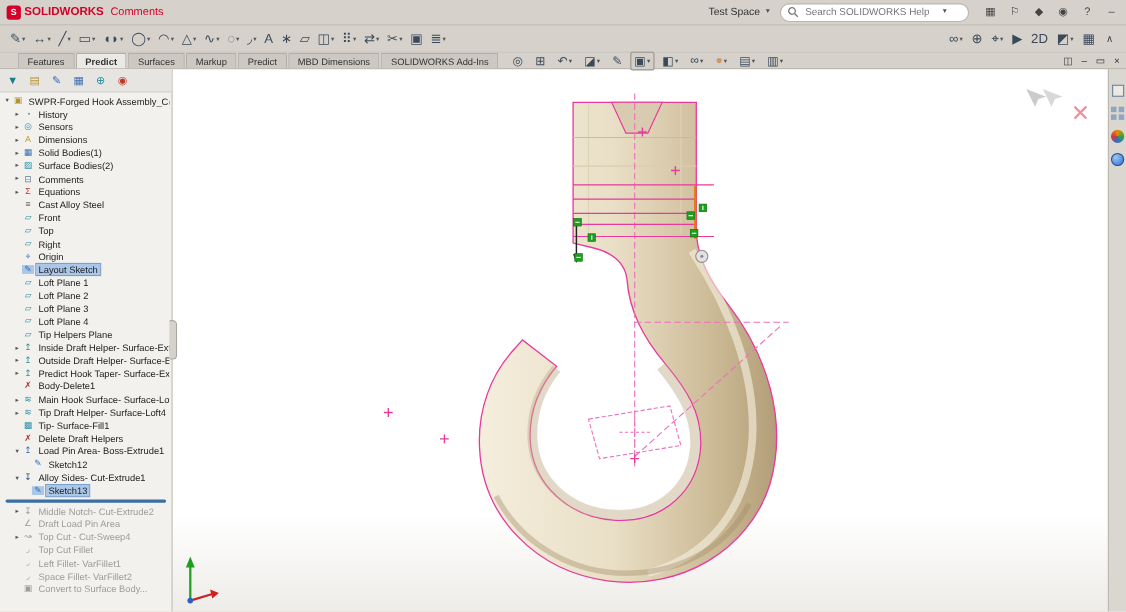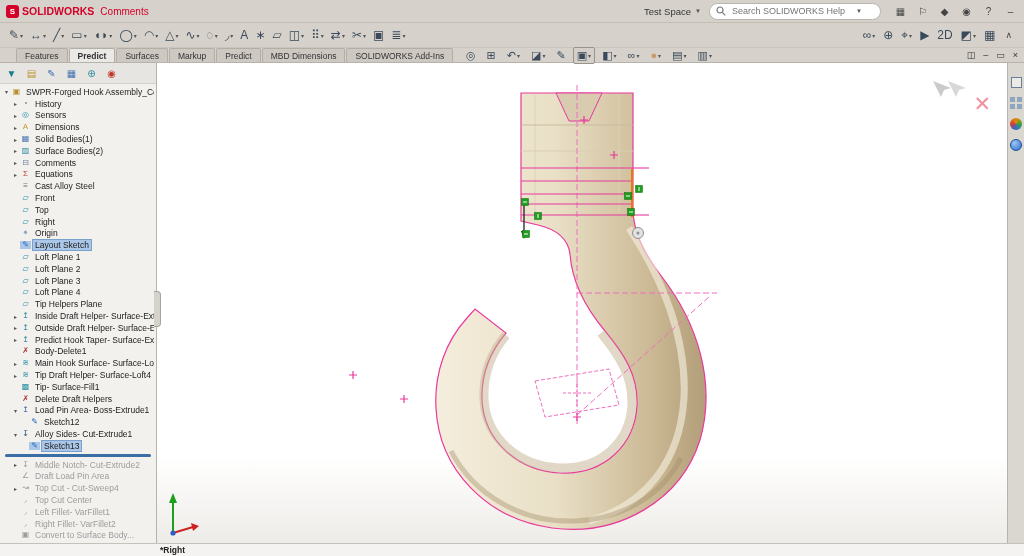--- a/index.html
+++ b/index.html
@@ -429,31 +429,31 @@
             <span class="tlabel">Draft Load Pin Area</span>
           </div>
           <div class="trow suppressed" style="padding-left: 11px;">
             <span class="caret">▸</span>
             <span class="ticon" style="color: rgb(40, 82, 122);">↝</span>
             <span class="tlabel">Top Cut - Cut-Sweep4</span>
           </div>
           <div class="trow suppressed" style="padding-left: 11px;">
             <span class="caret"></span>
             <span class="ticon" style="color: rgb(107, 127, 152);">◞</span>
-            <span class="tlabel">Top Cut Center</span>
+            <span class="tlabel">Top Cut Fillet</span>
           </div>
           <div class="trow suppressed" style="padding-left: 11px;">
             <span class="caret"></span>
             <span class="ticon" style="color: rgb(107, 127, 152);">◞</span>
             <span class="tlabel">Left Fillet- VarFillet1</span>
           </div>
           <div class="trow suppressed" style="padding-left: 11px;">
             <span class="caret"></span>
             <span class="ticon" style="color: rgb(107, 127, 152);">◞</span>
-            <span class="tlabel">Right Fillet- VarFillet2</span>
+            <span class="tlabel">Space Fillet- VarFillet2</span>
           </div>
           <div class="trow suppressed" style="padding-left: 11px;">
             <span class="caret"></span>
             <span class="ticon" style="color: rgb(107, 127, 152);">▣</span>
             <span class="tlabel">Convert to Surface Body...</span>
           </div>
         </div>
       <div class="splitter"></div>
     </aside>
 
@@ -620,16 +620,13 @@
       <div class="hicon">
         <span>▤</span>
         <span class="caret">▾</span>
       </div>
       <div class="hicon">
         <span>▥</span>
         <span class="caret">▾</span>
       </div>
     </div>
 
-  <div class="statusbar">
-    <span>*Right</span>
-  </div>
 </div>
 
 </body></html>

